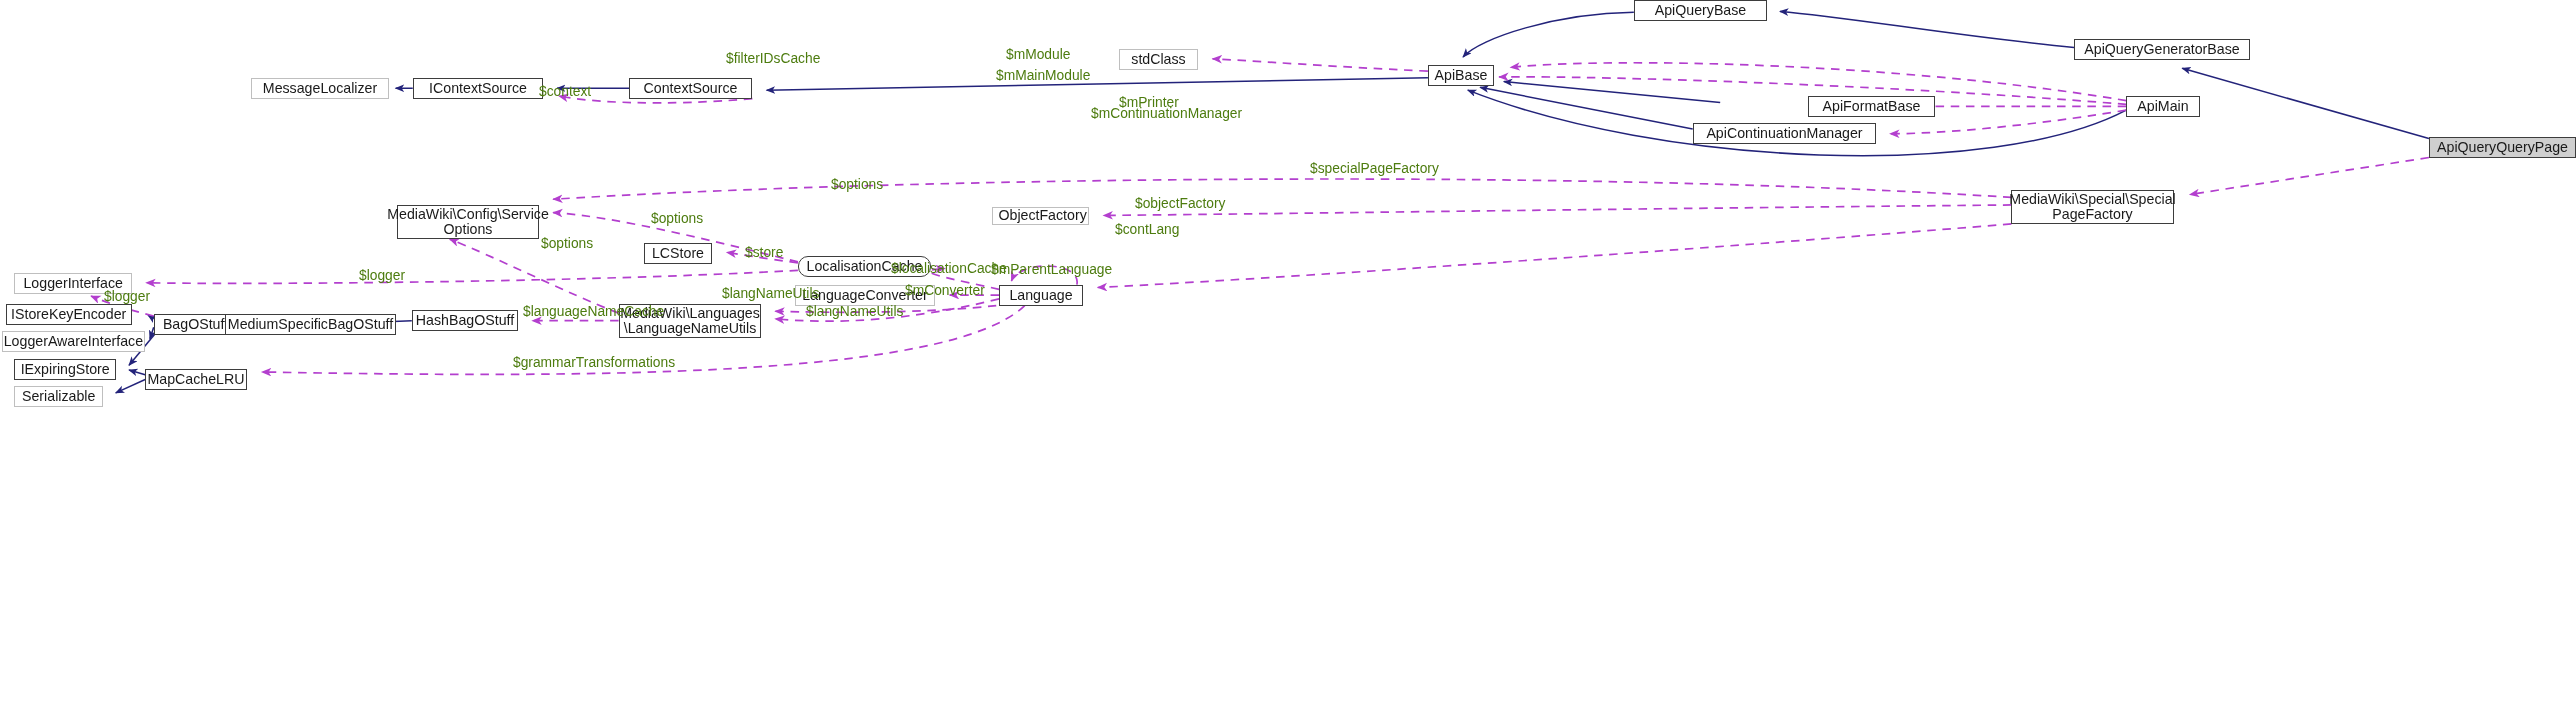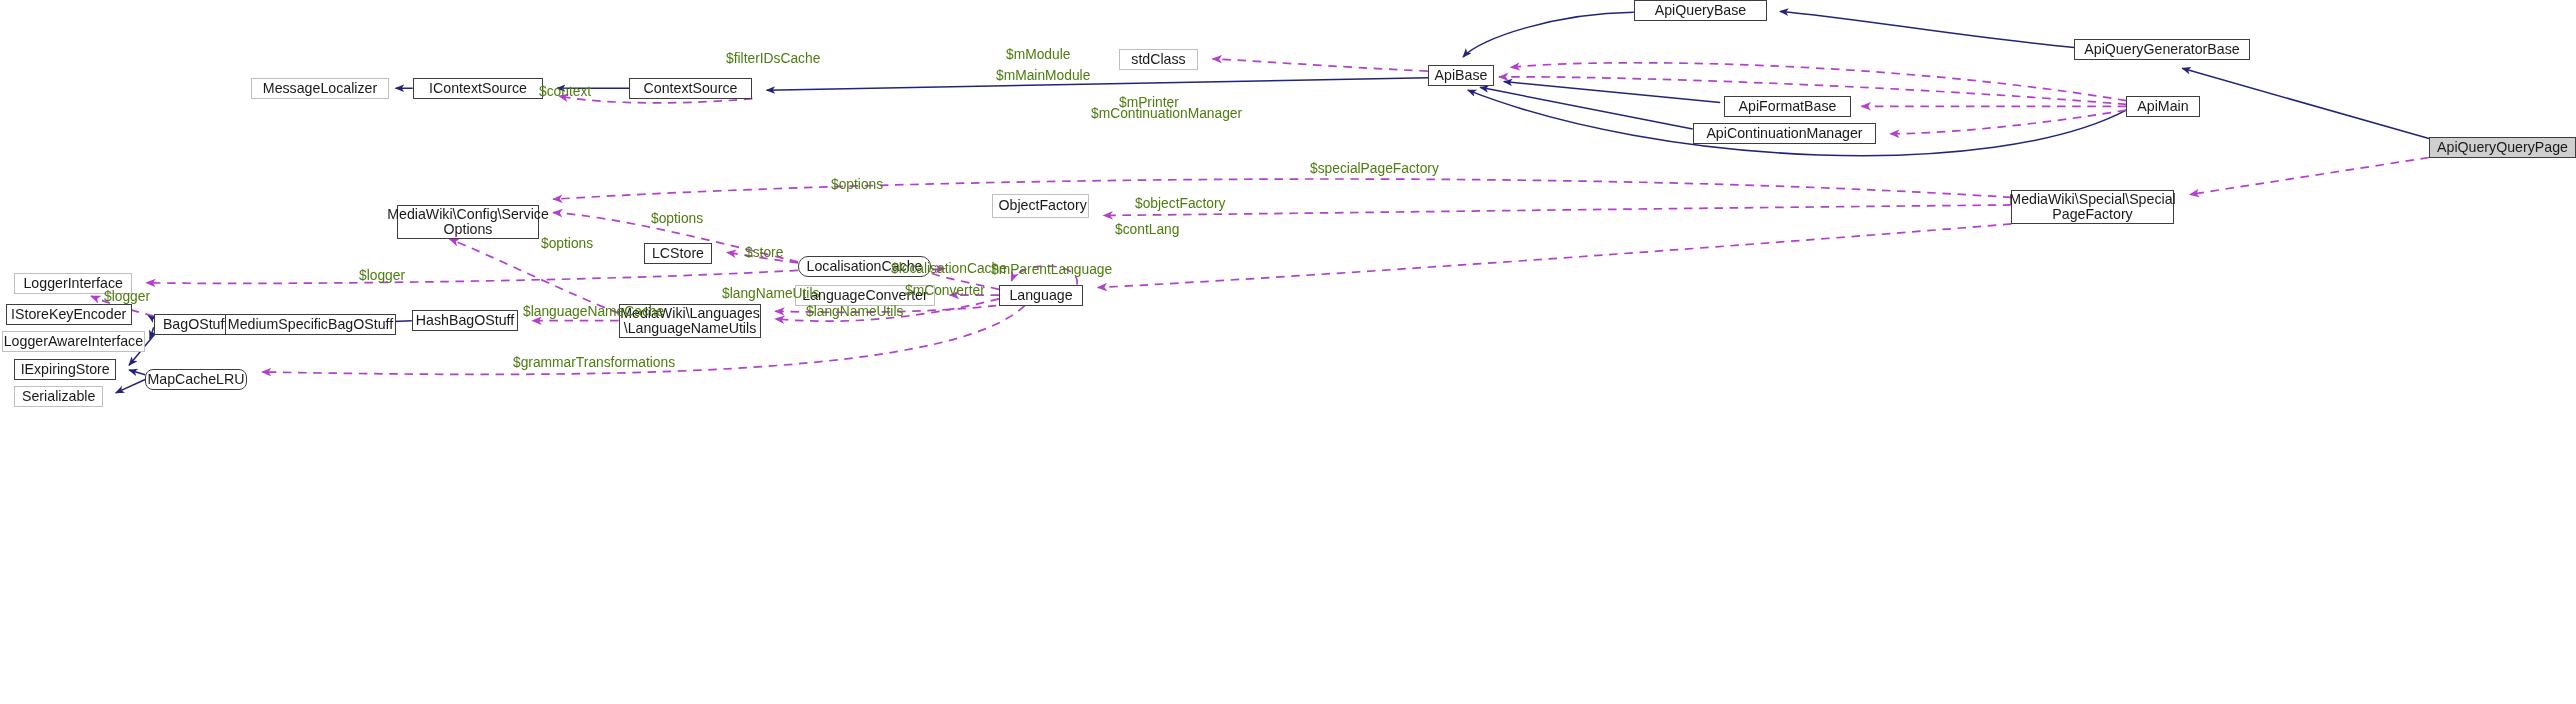--- a/index.html
+++ b/index.html
@@ -122,43 +122,43 @@
   </svg>
 
   <div id="nodes-layer">
       <div class="node solid" style="left: 1634px; top: 0px; width: 133px; height: 21px;">ApiQueryBase</div>
       <div class="node solid" style="left: 2074px; top: 39px; width: 176px; height: 21px;">ApiQueryGeneratorBase</div>
       <div class="node faint" style="left: 1119px; top: 49px; width: 79px; height: 21px;">stdClass</div>
       <div class="node faint" style="left: 251px; top: 78px; width: 138px; height: 21px;">MessageLocalizer</div>
       <div class="node solid" style="left: 413px; top: 78px; width: 130px; height: 21px;">IContextSource</div>
       <div class="node solid" style="left: 629px; top: 78px; width: 123px; height: 21px; text-align: center;">ContextSource</div>
       <div class="node solid" style="left: 1428px; top: 65px; width: 66px; height: 21px;">ApiBase</div>
-      <div class="node solid" style="left: 1724px; top: 96px; width: 127px; height: 21px;">ApiFormatBase</div>
+      <div class="node solid" style="left: 1808px; top: 96px; width: 127px; height: 21px;">ApiFormatBase</div>
       <div class="node solid" style="left: 2126px; top: 96px; width: 74px; height: 21px;">ApiMain</div>
       <div class="node solid" style="left: 1693px; top: 123px; width: 183px; height: 21px;">ApiContinuationManager</div>
       <div class="node current" style="left: 2429px; top: 137px; width: 147px; height: 21px;">ApiQueryQueryPage</div>
       <div class="node solid" style="left: 2011px; top: 190px; width: 163px; height: 34px;">MediaWiki\Special\Special
 PageFactory</div>
       <div class="node solid" style="left: 397px; top: 205px; width: 142px; height: 34px;">MediaWiki\Config\Service
 Options</div>
-      <div class="node faint" style="left: 992px; top: 194px; width: 97px; height: 24px; padding-left: 8px;">ObjectFactory</div>
+      <div class="node faint" style="left: 992px; top: 207px; width: 97px; height: 18px; padding-left: 8px;">ObjectFactory</div>
       <div class="node solid" style="left: 644px; top: 243px; width: 68px; height: 21px;">LCStore</div>
       <div class="node solid" style="left: 798px; top: 256px; width: 133px; height: 21px; border-radius: 10px;">LocalisationCache</div>
       <div class="node faint" style="left: 14.2px; top: 273px; width: 118px; height: 21px;">LoggerInterface</div>
       <div class="node faint" style="left: 795px; top: 285px; width: 140px; height: 21px;">LanguageConverter</div>
       <div class="node solid" style="left: 999px; top: 285px; width: 84px; height: 21px;">Language</div>
       <div class="node solid" style="left: 5.7px; top: 304px; width: 126px; height: 21px;">IStoreKeyEncoder</div>
       <div class="node solid" style="left: 154px; top: 314px; width: 83px; height: 21px;">BagOStuff</div>
       <div class="node solid" style="left: 225px; top: 314px; width: 171px; height: 21px;">MediumSpecificBagOStuff</div>
       <div class="node solid" style="left: 412px; top: 310px; width: 106px; height: 21px;">HashBagOStuff</div>
       <div class="node solid" style="left: 619px; top: 304px; width: 142px; height: 34px;">MediaWiki\Languages
 \LanguageNameUtils</div>
       <div class="node faint" style="left: 1.9px; top: 331px; width: 143px; height: 21px;">LoggerAwareInterface</div>
       <div class="node solid" style="left: 14.2px; top: 359px; width: 102px; height: 21px;">IExpiringStore</div>
-      <div class="node solid" style="left: 145px; top: 369px; width: 102px; height: 21px; border-radius: 8px;">MapCacheLRU</div>
+      <div class="node solid" style="left: 145px; top: 369px; width: 102px; height: 21px;">MapCacheLRU</div>
       <div class="node faint" style="left: 14.2px; top: 386px; width: 89px; height: 21px;">Serializable</div>
     </div>
   <div id="labels-layer">
       <span class="edge-label" style="left: 726px; top: 52px;">$filterIDsCache</span>
       <span class="edge-label" style="left: 539px; top: 85px;">$context</span>
       <span class="edge-label" style="left: 1006px; top: 48px;">$mModule</span>
       <span class="edge-label" style="left: 996px; top: 69px;">$mMainModule</span>
       <span class="edge-label" style="left: 1119px; top: 96px;">$mPrinter</span>
       <span class="edge-label" style="left: 1091px; top: 107px;">$mContinuationManager</span>
       <span class="edge-label" style="left: 1310px; top: 154px; margin-top: 8px;">$specialPageFactory</span>

